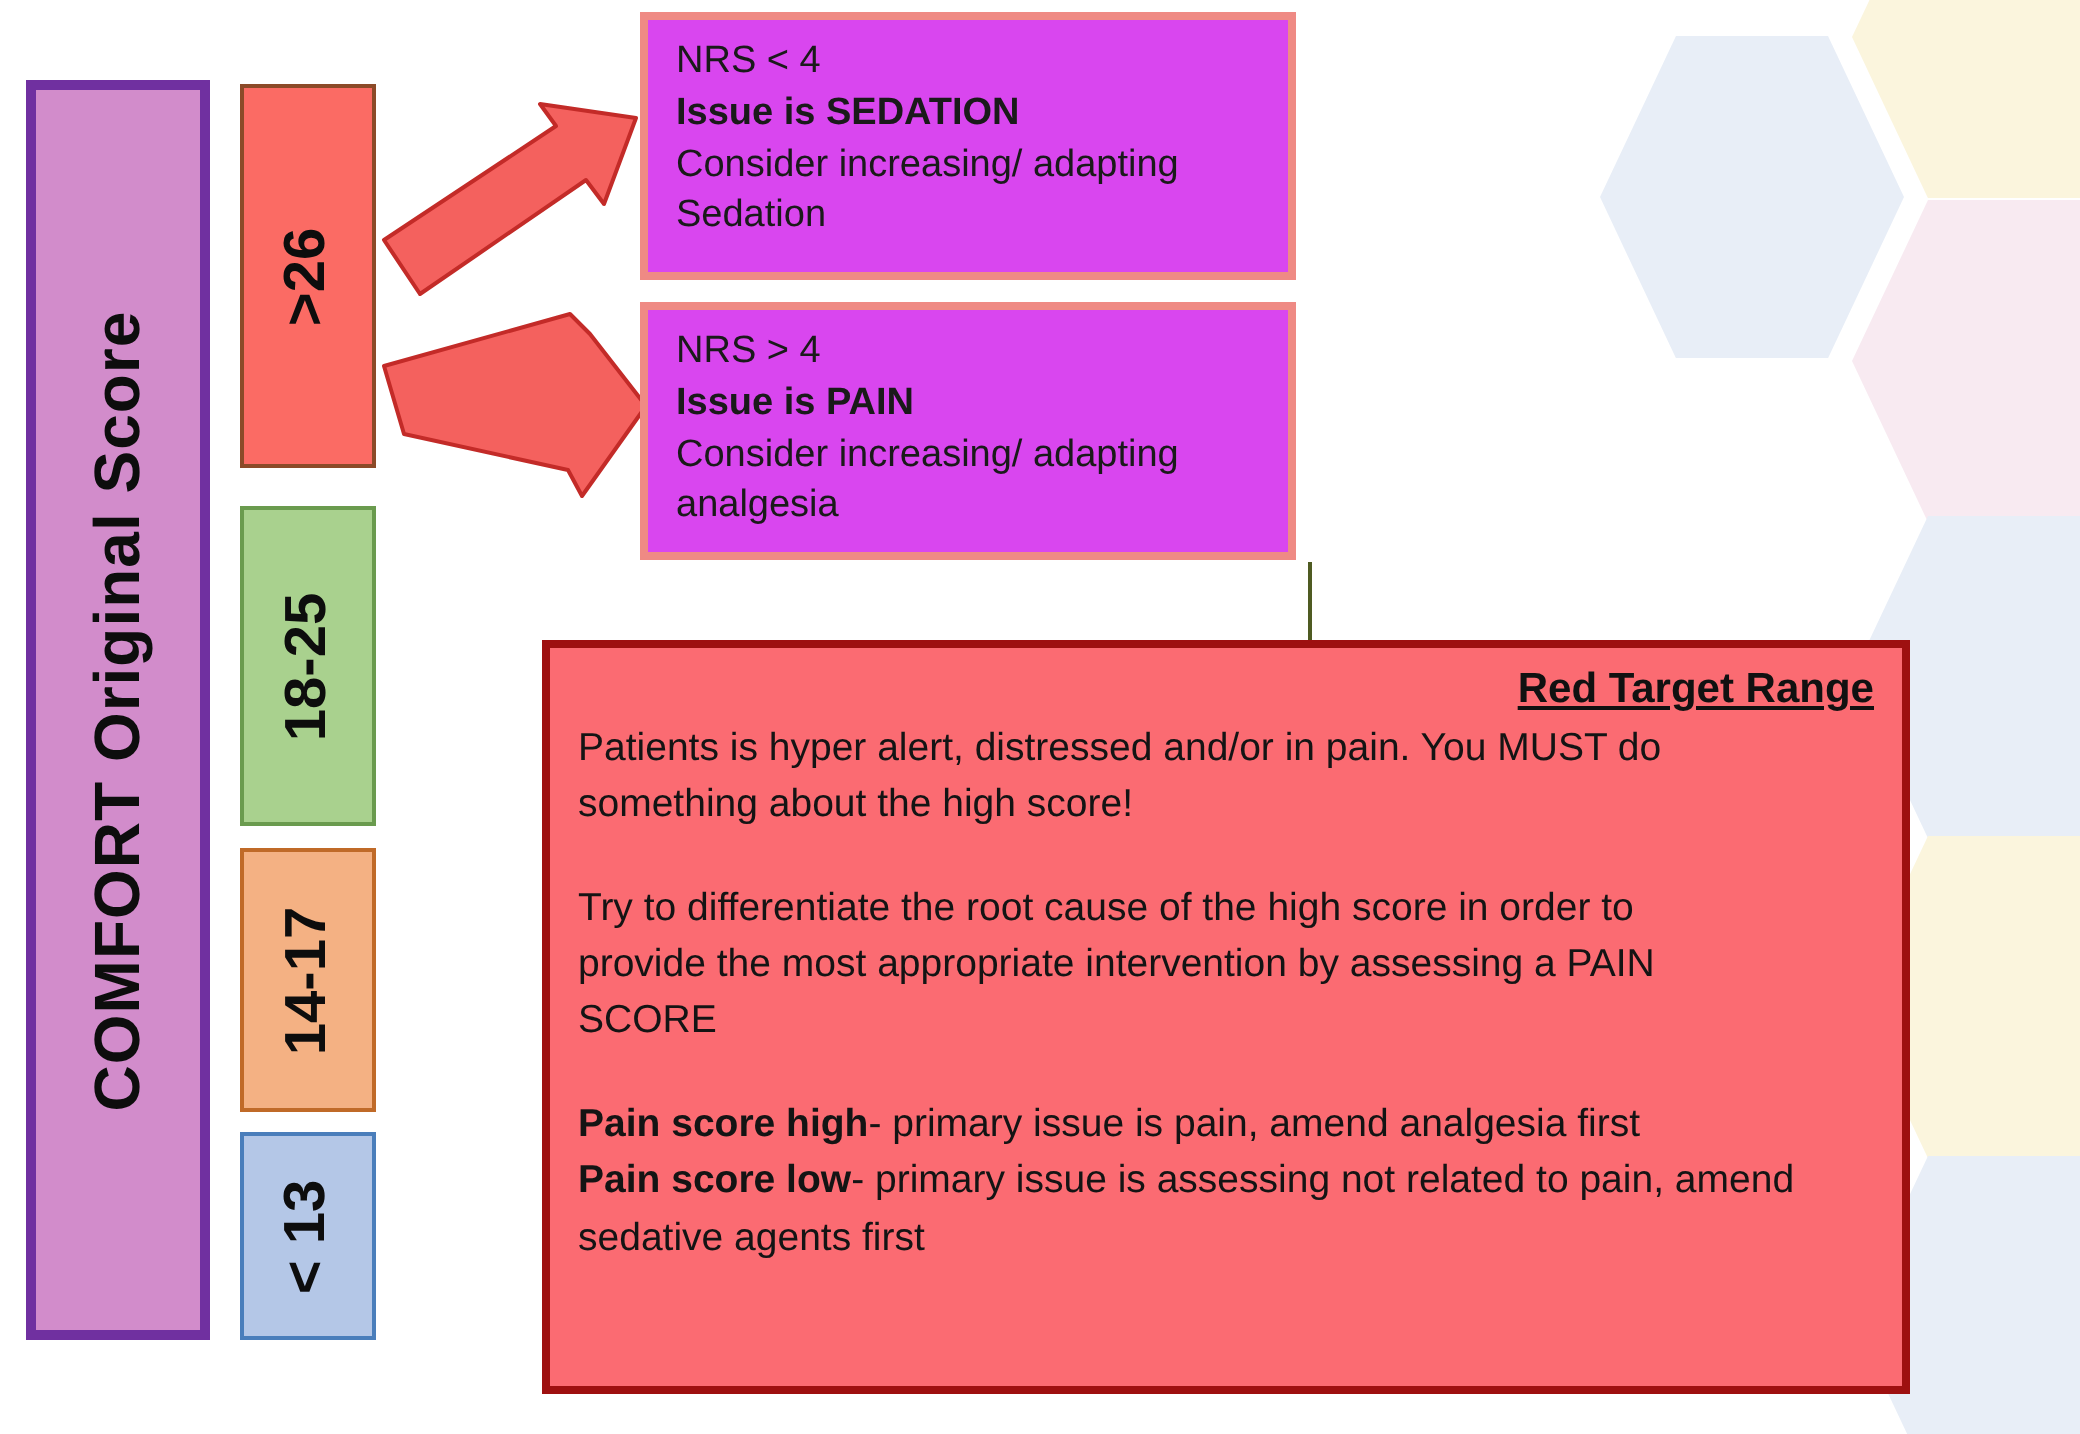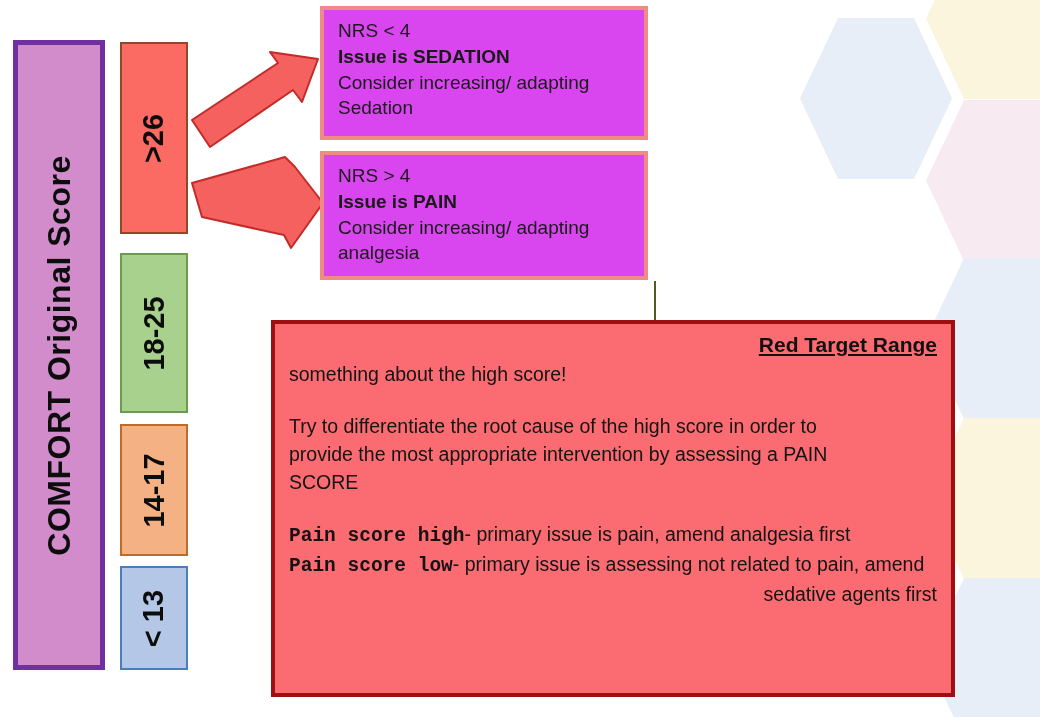--- a/index.html
+++ b/index.html
@@ -126,25 +126,24 @@
   .red-box p {
     margin: 0;
     font-size: 19.5px;
     line-height: 1.44;
     color: #141414;
   }
   .red-box p.spacer {
     height: 24px;
   }
   .red-box .center {
-    text-align: right;
+    text-align: left;
   }
   .red-box b {
     font-weight: bold;
-    font-family: Liberation Mono, monospace;
   }
 </style>
 </head>
 <body>
 
 <div id="canvas">
 
   <div class="hexes" id="hex-layer">
       <div class="hex" style="left: 146px; top: -62px; width: 152px; height: 161.12px; background: rgb(251, 245, 221);"></div>
       <div class="hex" style="left: 20px; top: 18px; width: 152px; height: 161.12px; background: rgb(232, 238, 247);"></div>
@@ -192,20 +191,21 @@
         <div class="nrs-line strong">Issue is PAIN</div>
         <div class="nrs-line">Consider increasing/ adapting</div>
         <div class="nrs-line">analgesia</div>
       </div>
     </div>
 
   <div class="connector" style="left:654px; top:281px; height:40px;"></div>
 
   <div class="red-box">
     <div class="red-box-title">Red Target Range</div>
+    <p>Patients is hyper alert, distressed and/or in pain. You MUST do</p>
     <p>something about the high score!</p>
     <p class="spacer"></p>
     <p>Try to differentiate the root cause of the high score in order to</p>
     <p>provide the most appropriate intervention by assessing a PAIN</p>
     <p>SCORE</p>
     <p class="spacer"></p>
     <p><b>Pain score high</b><span>- primary issue is pain, amend analgesia first</span></p>
     <p><b>Pain score low</b><span>- primary issue is assessing not related to pain, amend</span></p>
     <p class="center">sedative agents first</p>
   </div>

